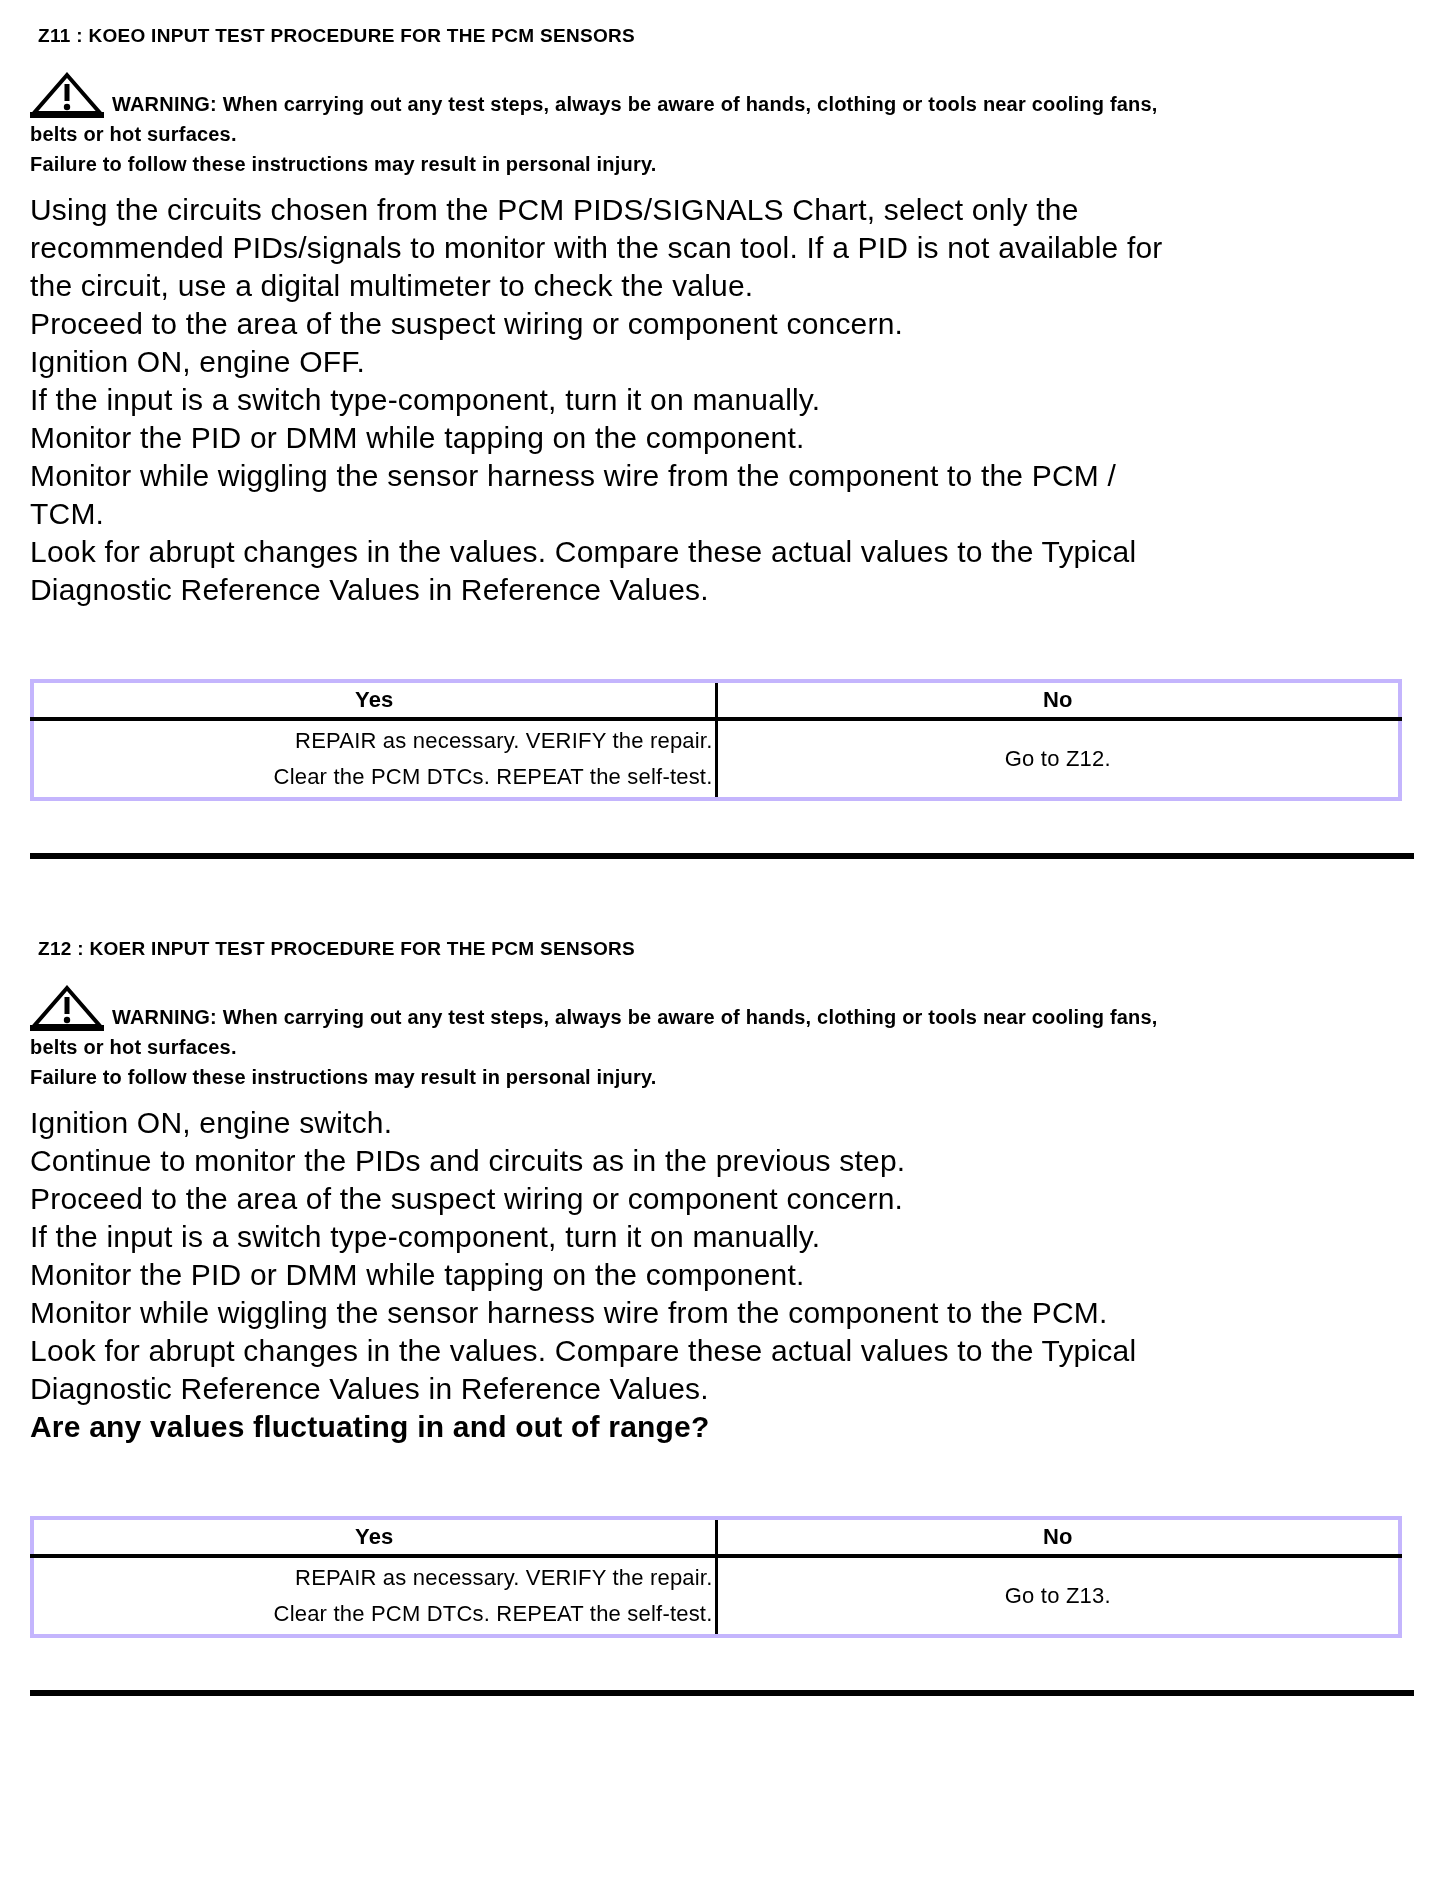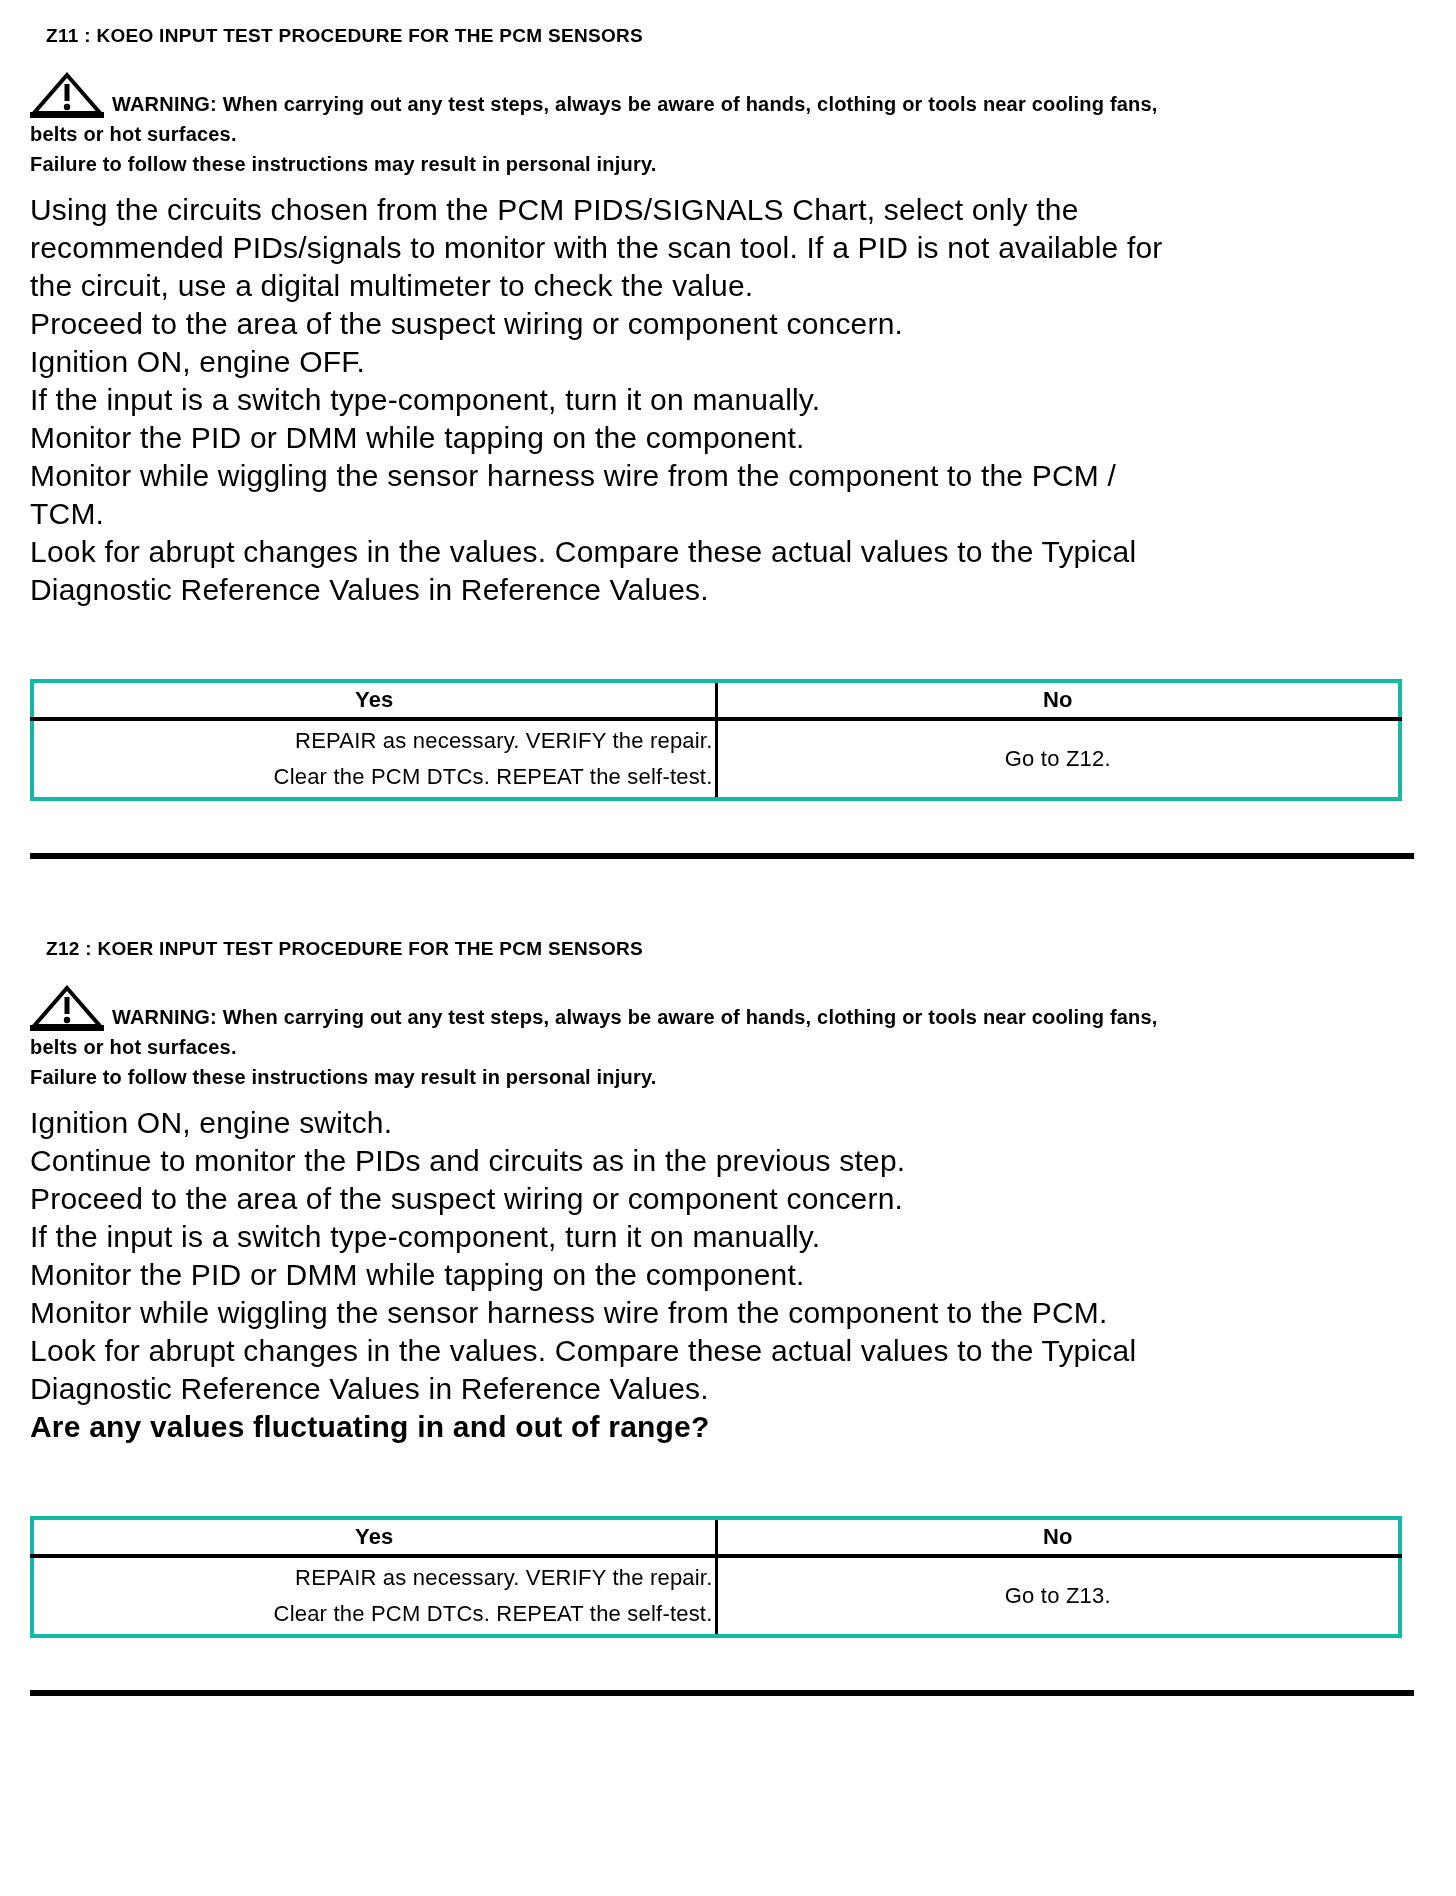--- a/index.html
+++ b/index.html
@@ -16,21 +16,21 @@
     -webkit-font-smoothing: none;
   }
   .page {
     padding: 24px 0 30px 30px;
   }
   .heading {
     font-size: 19px;
     font-weight: 700;
     letter-spacing: 0.3px;
     line-height: 24px;
-    margin: 0 0 24px 16px;
+    margin: 0 0 24px 8px;
   }
   .section-z12 .heading {
     margin-top: 78px;
   }
   .warning-block {
     font-weight: 700;
     font-size: 20px;
     line-height: 30px;
     letter-spacing: 0.2px;
     width: 1150px;
@@ -51,21 +51,21 @@
   }
   .question {
     font-weight: 700;
     width: 1140px;
   }
   .decision-table {
     border-collapse: collapse;
     table-layout: fixed;
     width: 1372px;
     margin-top: 70px;
-    border: 4px solid #14b8a6;
+    border: 4px solid #c4b5fd;
   }
   .decision-table th {
     border: 3px solid #000;
     border-bottom: 4px solid #000;
     font-size: 22px;
     font-weight: 700;
     letter-spacing: 0.2px;
     height: 34px;
     text-align: center;
     padding: 0;

